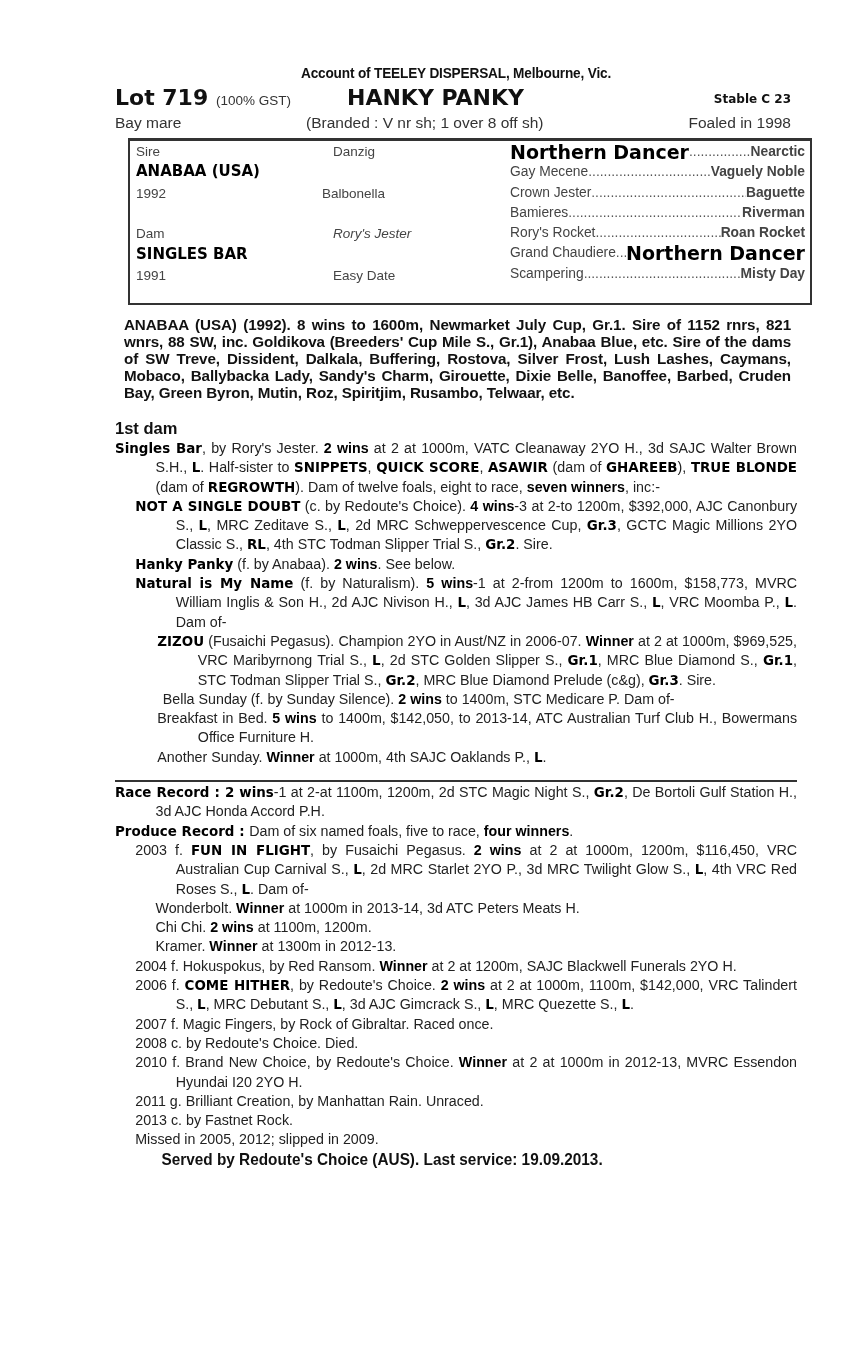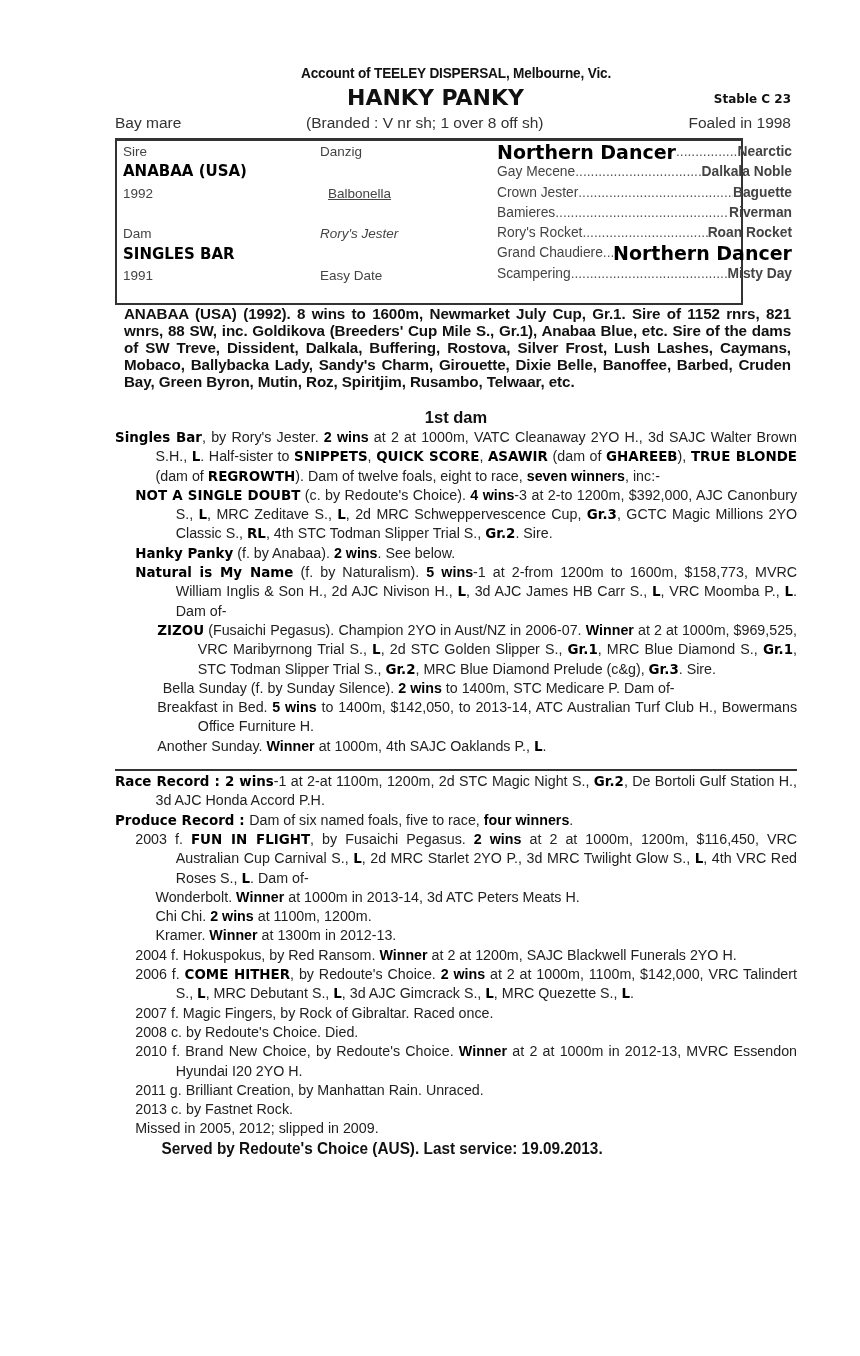--- a/index.html
+++ b/index.html
@@ -9,84 +9,85 @@
     .account { text-align: center; font-weight: bold; font-size: 15.5px; height: 22px; line-height: 22px; transform: scaleX(0.88); letter-spacing: -0.2px; }
     .titlerow { position: relative; height: 27px; }
     .lot { position: absolute; left: 0; top: 0; font-family: "DejaVu Sans", sans-serif; font-weight: bold; font-size: 22px; line-height: 27px; }
     .lot .gst { font-family: "Liberation Sans", sans-serif; font-weight: normal; font-size: 13.5px; color: #333; }
     .horse { position: absolute; left: 232px; top: 0; font-family: "DejaVu Sans", sans-serif; font-weight: bold; font-size: 22px; line-height: 27px; }
     .stable { position: absolute; right: 6px; top: 2px; font-family: "DejaVu Sans", sans-serif; font-weight: bold; font-size: 12px; line-height: 27px; }
     .subrow { position: relative; height: 24px; font-size: 15.5px; color: #333; line-height: 24px; }
     .subrow .sex { position: absolute; left: 0; }
     .subrow .brand { position: absolute; left: 191px; }
     .subrow .foaled { position: absolute; right: 6px; }
-    .pedigree { position: relative; margin-top: 3px; border: 2px solid #333; border-top-width: 3px; height: 167px; margin-left: 0; width: 628px; }
+    .pedigree { position: relative; margin-top: 3px; border: 2px solid #333; border-top-width: 3px; height: 167px; margin-left: 13px; width: 684px; }
     .ped-cell { position: absolute; font-size: 13.5px; color: #444; line-height: 19px; }
     .ped-big { font-family: "DejaVu Sans", sans-serif; font-weight: bold; font-size: 15px; color: #000; }
     .gg { position: absolute; left: 380px; width: 295px; font-size: 13.8px; color: #444; line-height: 20.3px; }
     .gg-row { display: flex; white-space: nowrap; overflow: hidden; }
     .gg-row .l { flex: none; }
     .gg-row .dots { flex: 1 1 auto; overflow: hidden; color: #555; }
     .gg-row .dots::after { content: "................................................................................................"; }
     .gg-row .r { flex: none; font-weight: bold; }
     .gg-row .bold { font-family: "DejaVu Sans", sans-serif; font-weight: bold; color: #000; font-size: 19px; }
-    .sire-para { font-weight: bold; font-size: 15.2px; line-height: 17px; text-align: justify; transform-origin: left top; letter-spacing: -0.1px; width: 684px; padding: 0 8px 0 9px; }
-    .section-h { margin-top: 18px; font-weight: bold; font-size: 16.5px; line-height: 19px; text-align: center; }
+    .sire-para { margin-top: 11px; font-weight: bold; font-size: 15.2px; line-height: 17px; text-align: justify; transform-origin: left top; letter-spacing: -0.1px; width: 684px; padding: 0 8px 0 9px; }
+    .section-h { margin-top: 18px; font-weight: bold; font-size: 16.5px; line-height: 19px; }
     .p { font-size: 15.5px; line-height: 19.3px; color: #222; text-align: justify; }
     .p .k { font-family: "DejaVu Sans", sans-serif; font-weight: bold; color: #000; font-size: 14.6px; }
     .p .bb { font-weight: bold; color: #000; }
     .hang0 { padding-left: 44px; text-indent: -44px; }
     .hang1 { padding-left: 66px; text-indent: -44px; }
     .hang2 { padding-left: 90px; text-indent: -44px; }
     .hang3 { padding-left: 66px; text-indent: -14px; }
     .rule { margin-top: 14px; border-top: 2px solid #333; margin-right: 0; }
     .served { font-weight: bold; font-size: 16.5px; line-height: 20px; padding-left: 50px; transform: scaleX(0.93); transform-origin: left; }
     .cond { transform: scaleX(0.92); transform-origin: left; width: 108.7%; }
   </style>
 </head>
 <body>
 
 <div class="page">
 
   <div class="account">Account of TEELEY DISPERSAL, Melbourne, Vic.</div>
 
   <div class="titlerow">
+    <div class="lot"><span>Lot 719</span> <span class="gst">(100% GST)</span></div>
     <div class="horse">HANKY PANKY</div>
     <div class="stable">Stable C 23</div>
   </div>
 
   <div class="subrow">
     <span class="sex">Bay mare</span>
     <span class="brand">(Branded : V nr sh; 1 over 8 off sh)</span>
     <span class="foaled">Foaled in 1998</span>
   </div>
 
   <div class="pedigree">
     <div class="ped-cell" style="left:6px;top:1px;">Sire</div>
     <div class="ped-cell ped-big" style="left:6px;top:21px;">ANABAA (USA)</div>
     <div class="ped-cell" style="left:6px;top:43px;">1992</div>
     <div class="ped-cell" style="left:203px;top:1px;">Danzig</div>
-    <div class="ped-cell" style="left:211px;top:43px;text-decoration:underline;">Balbonella</div>
+    <div class="ped-cell" style="left:192px;top:43px;">Balbonella</div>
 
     <div class="ped-cell" style="left:6px;top:83px;">Dam</div>
     <div class="ped-cell ped-big" style="left:6px;top:104px;">SINGLES BAR</div>
     <div class="ped-cell" style="left:6px;top:125px;">1991</div>
     <div class="ped-cell" style="left:203px;top:83px;font-style:italic;">Rory's Jester</div>
     <div class="ped-cell" style="left:203px;top:125px;">Easy Date</div>
 
     <div class="gg" style="top:1px;">
       <div class="gg-row">
           <span class="l bold">Northern Dancer</span>
           <span class="dots"></span>
           <span class="r">Nearctic</span>
         </div>
       <div class="gg-row">
           <span class="l">Gay Mecene</span>
           <span class="dots"></span>
-          <span class="r">Dalkala Noble</span>
+          <span class="r">Vaguely Noble</span>
         </div>
       <div class="gg-row">
           <span class="l">Crown Jester</span>
           <span class="dots"></span>
           <span class="r">Baguette</span>
         </div>
       <div class="gg-row">
           <span class="l">Bamieres</span>
           <span class="dots"></span>
           <span class="r">Riverman</span>

